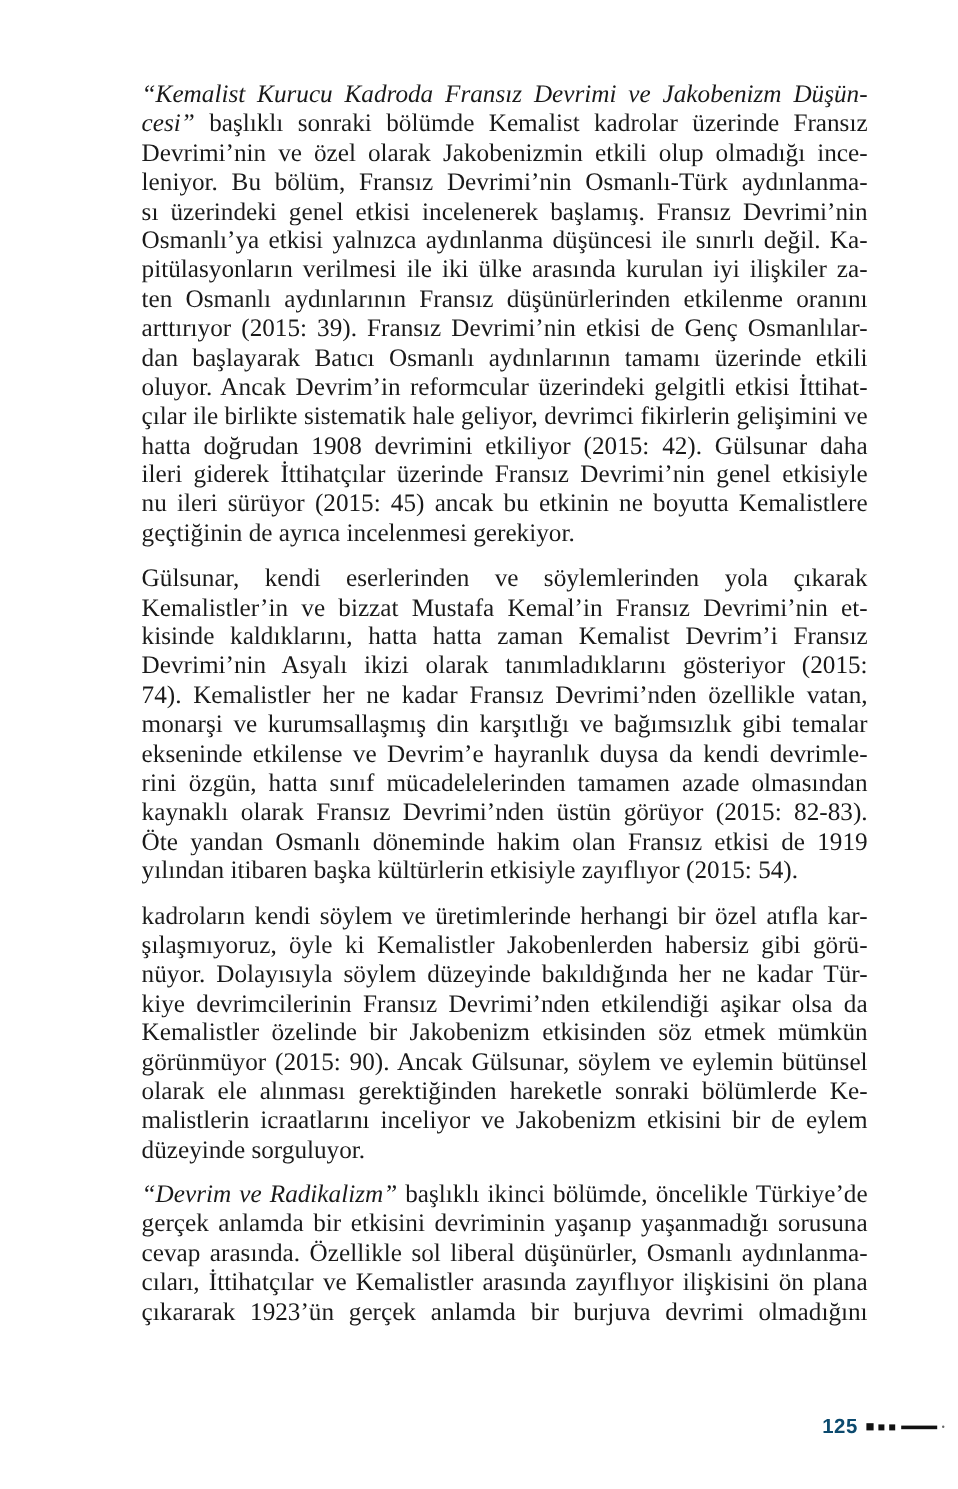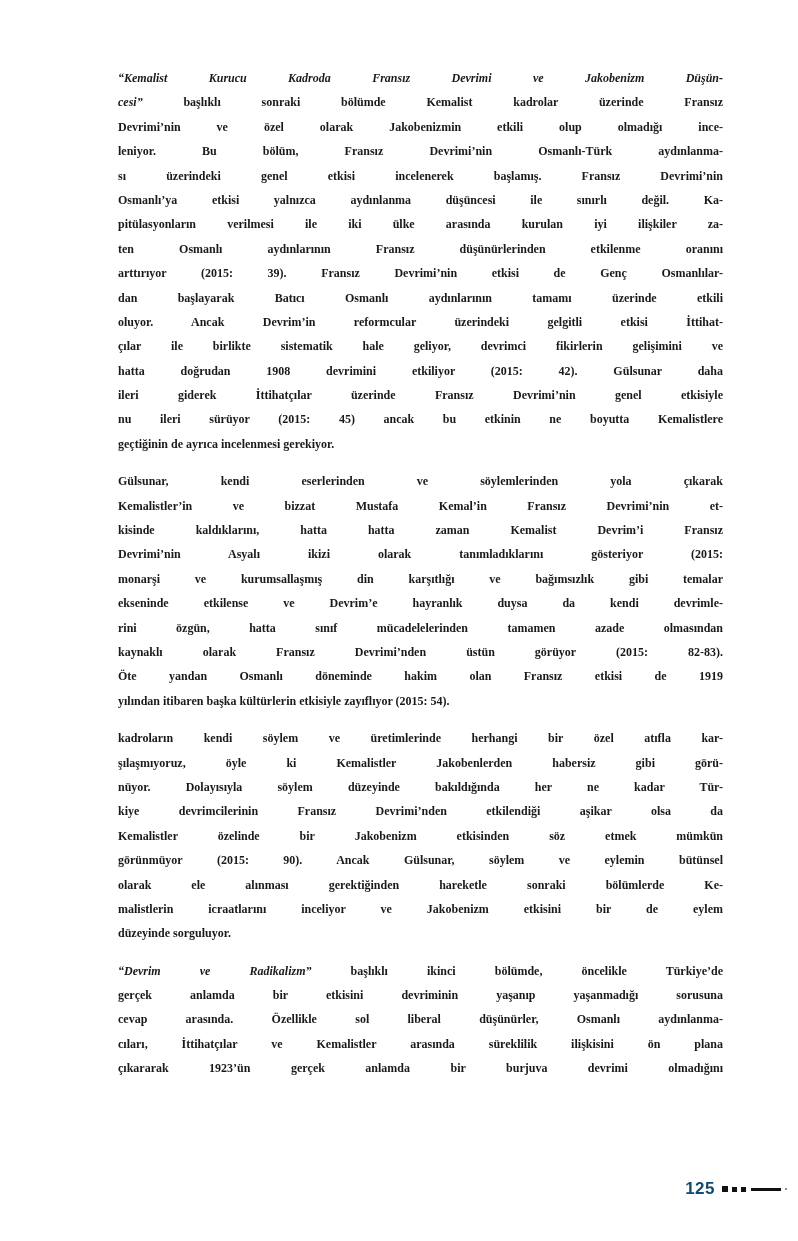--- a/index.html
+++ b/index.html
@@ -14,28 +14,27 @@
   }
   .text-block {
     position: absolute;
     left: 118px;
     top: 66px;
     width: 605px;
   }
   .para { margin: 0; }
   .para + .para { margin-top: 13px; }
   .line {
-    font-size: 12px;
+    font-size: 21px;
     line-height: 24.4px;
     height: 24.4px;
     overflow: hidden;
     text-align: justify;
     text-align-last: justify;
     text-justify: inter-word;
-    font-weight: bold;
   }
   .line.lastline { text-align-last: auto; }
   .it { font-style: italic; }
   .page-footer {
     position: absolute;
     top: 1179px;
     right: 11px;
     height: 20px;
     display: flex;
     align-items: center;
@@ -78,20 +77,21 @@
         <div class="line"><span>hatta doğrudan 1908 devrimini etkiliyor (2015: 42). Gülsunar daha</span></div>
         <div class="line"><span>ileri giderek İttihatçılar üzerinde Fransız Devrimi’nin genel etkisiyle</span></div>
         <div class="line"><span>nu ileri sürüyor (2015: 45) ancak bu etkinin ne boyutta Kemalistlere</span></div>
         <div class="line lastline"><span>geçtiğinin de ayrıca incelenmesi gerekiyor.</span></div>
       </div>
       <div class="para">
         <div class="line"><span>Gülsunar, kendi eserlerinden ve söylemlerinden yola çıkarak</span></div>
         <div class="line"><span>Kemalistler’in ve bizzat Mustafa Kemal’in Fransız Devrimi’nin et-</span></div>
         <div class="line"><span>kisinde kaldıklarını, hatta hatta zaman Kemalist Devrim’i Fransız</span></div>
         <div class="line"><span>Devrimi’nin Asyalı ikizi olarak tanımladıklarını gösteriyor (2015:</span></div>
+        <div class="line"><span>74). Kemalistler her ne kadar Fransız Devrimi’nden özellikle vatan,</span></div>
         <div class="line"><span>monarşi ve kurumsallaşmış din karşıtlığı ve bağımsızlık gibi temalar</span></div>
         <div class="line"><span>ekseninde etkilense ve Devrim’e hayranlık duysa da kendi devrimle-</span></div>
         <div class="line"><span>rini özgün, hatta sınıf mücadelelerinden tamamen azade olmasından</span></div>
         <div class="line"><span>kaynaklı olarak Fransız Devrimi’nden üstün görüyor (2015: 82-83).</span></div>
         <div class="line"><span>Öte yandan Osmanlı döneminde hakim olan Fransız etkisi de 1919</span></div>
         <div class="line lastline"><span>yılından itibaren başka kültürlerin etkisiyle zayıflıyor (2015: 54).</span></div>
       </div>
       <div class="para">
         <div class="line"><span>kadroların kendi söylem ve üretimlerinde herhangi bir özel atıfla kar-</span></div>
         <div class="line"><span>şılaşmıyoruz, öyle ki Kemalistler Jakobenlerden habersiz gibi görü-</span></div>
@@ -100,21 +100,21 @@
         <div class="line"><span>Kemalistler özelinde bir Jakobenizm etkisinden söz etmek mümkün</span></div>
         <div class="line"><span>görünmüyor (2015: 90). Ancak Gülsunar, söylem ve eylemin bütünsel</span></div>
         <div class="line"><span>olarak ele alınması gerektiğinden hareketle sonraki bölümlerde Ke-</span></div>
         <div class="line"><span>malistlerin icraatlarını inceliyor ve Jakobenizm etkisini bir de eylem</span></div>
         <div class="line lastline"><span>düzeyinde sorguluyor.</span></div>
       </div>
       <div class="para">
         <div class="line"><span class="it">“Devrim ve Radikalizm”</span><span> başlıklı ikinci bölümde, öncelikle Türkiye’de</span></div>
         <div class="line"><span>gerçek anlamda bir etkisini devriminin yaşanıp yaşanmadığı sorusuna</span></div>
         <div class="line"><span>cevap arasında. Özellikle sol liberal düşünürler, Osmanlı aydınlanma-</span></div>
-        <div class="line"><span>cıları, İttihatçılar ve Kemalistler arasında süreklilik ilişkisini ön plana</span></div>
+        <div class="line"><span>cıları, İttihatçılar ve Kemalistler arasında zayıflıyor ilişkisini ön plana</span></div>
         <div class="line"><span>çıkararak 1923’ün gerçek anlamda bir burjuva devrimi olmadığını</span></div>
       </div>
     </main>
   <footer class="page-footer">
     <span class="page-num">125</span>
     <span class="orn">
         <i class="sq sq1"></i>
         <i class="sq sq2"></i>
         <i class="sq sq3"></i>
       </span>

